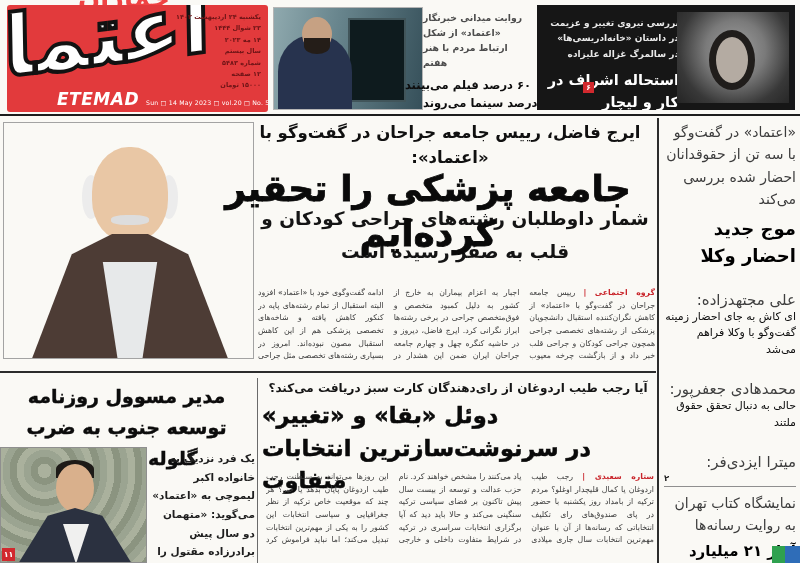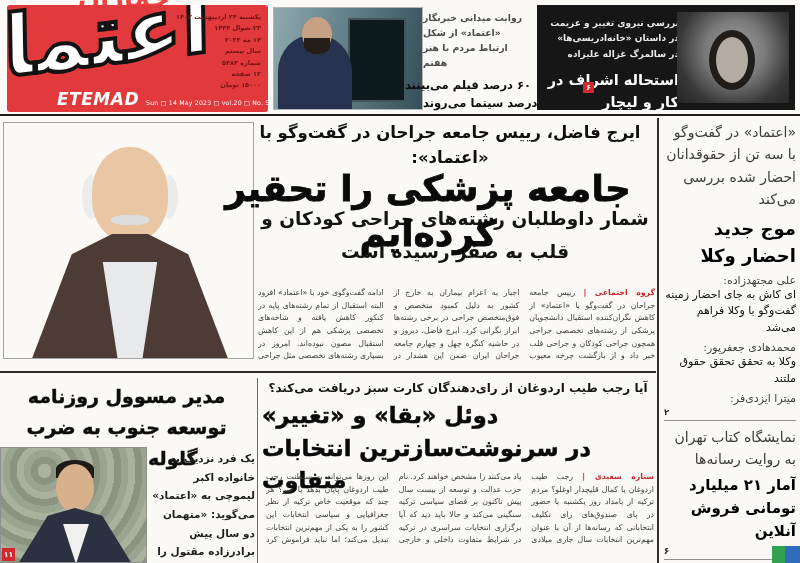--- a/index.html
+++ b/index.html
@@ -93,21 +93,21 @@
   
   .tk-kicker { left:262px; top:381px; width:392px; text-align:center; font-size:12px; font-weight:bold; color:#161616; }
   .tk-headline { left:262px; top:399px; width:392px; text-align:left; font-size:22.5px; font-weight:bold;
     color:#0a0a0a; line-height:1.45; -webkit-text-stroke:.5px #0a0a0a; }
   .tk-body { left:266px; top:471px; width:388px; height:86px; column-count:3; }
 
   
   .sidebar { left:664px; top:121px; width:132px; height:442px; text-align:right; overflow:hidden; }
   .sb-kicker { font-size:14px; color:#3c3c3c; line-height:1.6;text-align:right; }
   .sb-headline-lg { margin-top:4px; font-size:18px; font-weight:bold; color:#000; line-height:1.5; }
-  .sb-name { margin-top:5px; font-size:11px; color:#3f3f3f; }
+  .sb-name { margin-top:22px; font-size:15px; color:#3f3f3f; }
   .sb-quote { font-size:11px; font-weight:normal; color:#0d0d0d; line-height:1.5; }
   .sb-page { margin-top:2px; font-size:8.5px; color:#222; text-align:left; font-weight:bold; }
   .sb-hr { margin:3px 0 5px; height:1px; background:#8f8f8f; border:none; }
   .sb-headline-md { margin-top:3px; font-size:15px; font-weight:bold; color:#000; line-height:1.55; }
 
   .sq-green { left:772px; top:546px; width:13px; height:17px; background:#2fa14f; }
   .sq-blue  { left:785px; top:546px; width:15px; height:17px; background:#2f6db8; }
 </style>
 </head>
 <body>
@@ -205,21 +205,21 @@
     
   </div>
 
   <div class="abs sidebar rtl">
     <div class="sb-kicker">«اعتماد» در گفت‌وگو با سه تن از حقوقدانان احضار شده بررسی می‌کند</div>
     <div class="sb-headline-lg">موج جدید احضار وکلا</div>
 
     <div class="sb-name">علی مجتهدزاده:</div>
     <div class="sb-quote">ای کاش به جای احضار زمینه گفت‌وگو با وکلا فراهم می‌شد</div>
     <div class="sb-name">محمدهادی جعفرپور:</div>
-    <div class="sb-quote">وکلا به تحقق تحقق حقوق ملتند</div>
+    <div class="sb-quote">حالی به دنبال تحقق حقوق ملتند</div>
     <div class="sb-name">میترا ایزدی‌فر:</div>
     <div class="sb-page">۲</div>
     <hr class="sb-hr">
 
     <div class="sb-kicker">نمایشگاه کتاب تهران به روایت رسانه‌ها</div>
     <div class="sb-headline-md">آمار ۲۱ میلیارد تومانی فروش آنلاین</div>
     <div class="sb-page">۶</div>
     <hr class="sb-hr">
 
     <div class="sb-kicker">پس از استعفای دختر یک عضو شورا و داماد عضوی دیگر حالا فیش ۱۰۶ میلیونی یک کارمند</div>

